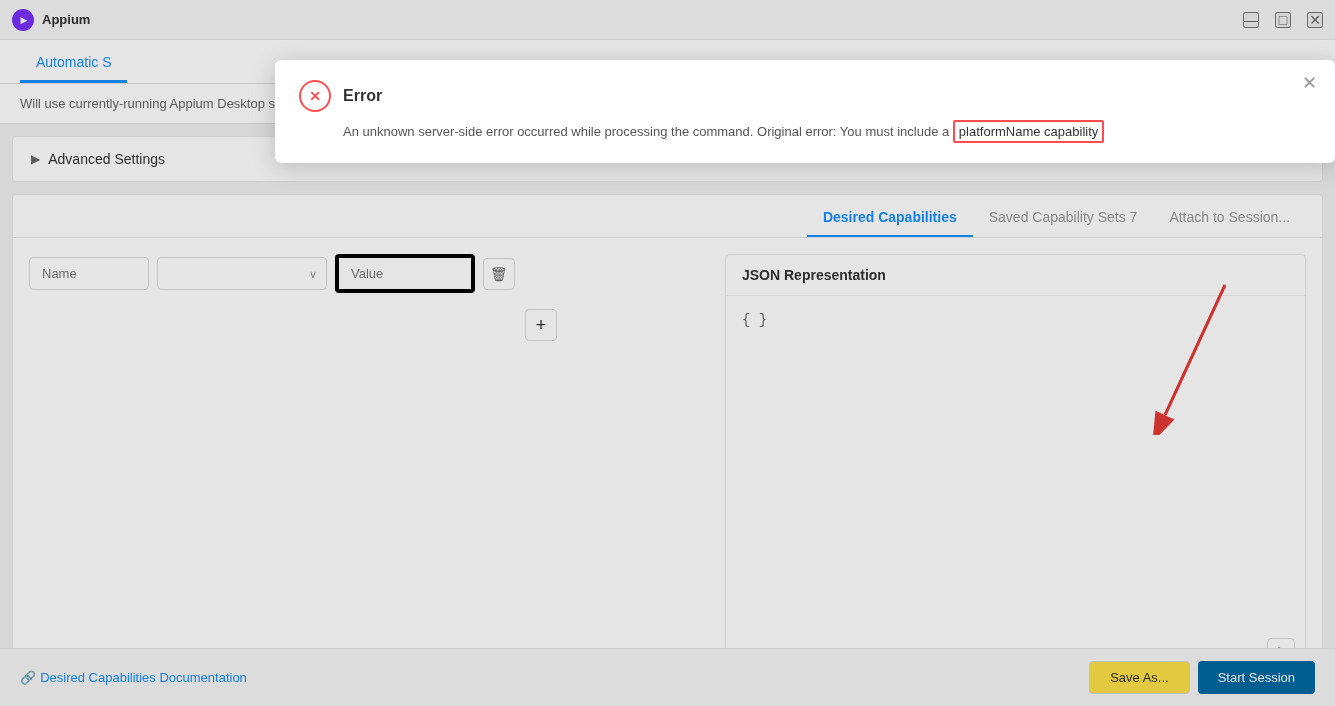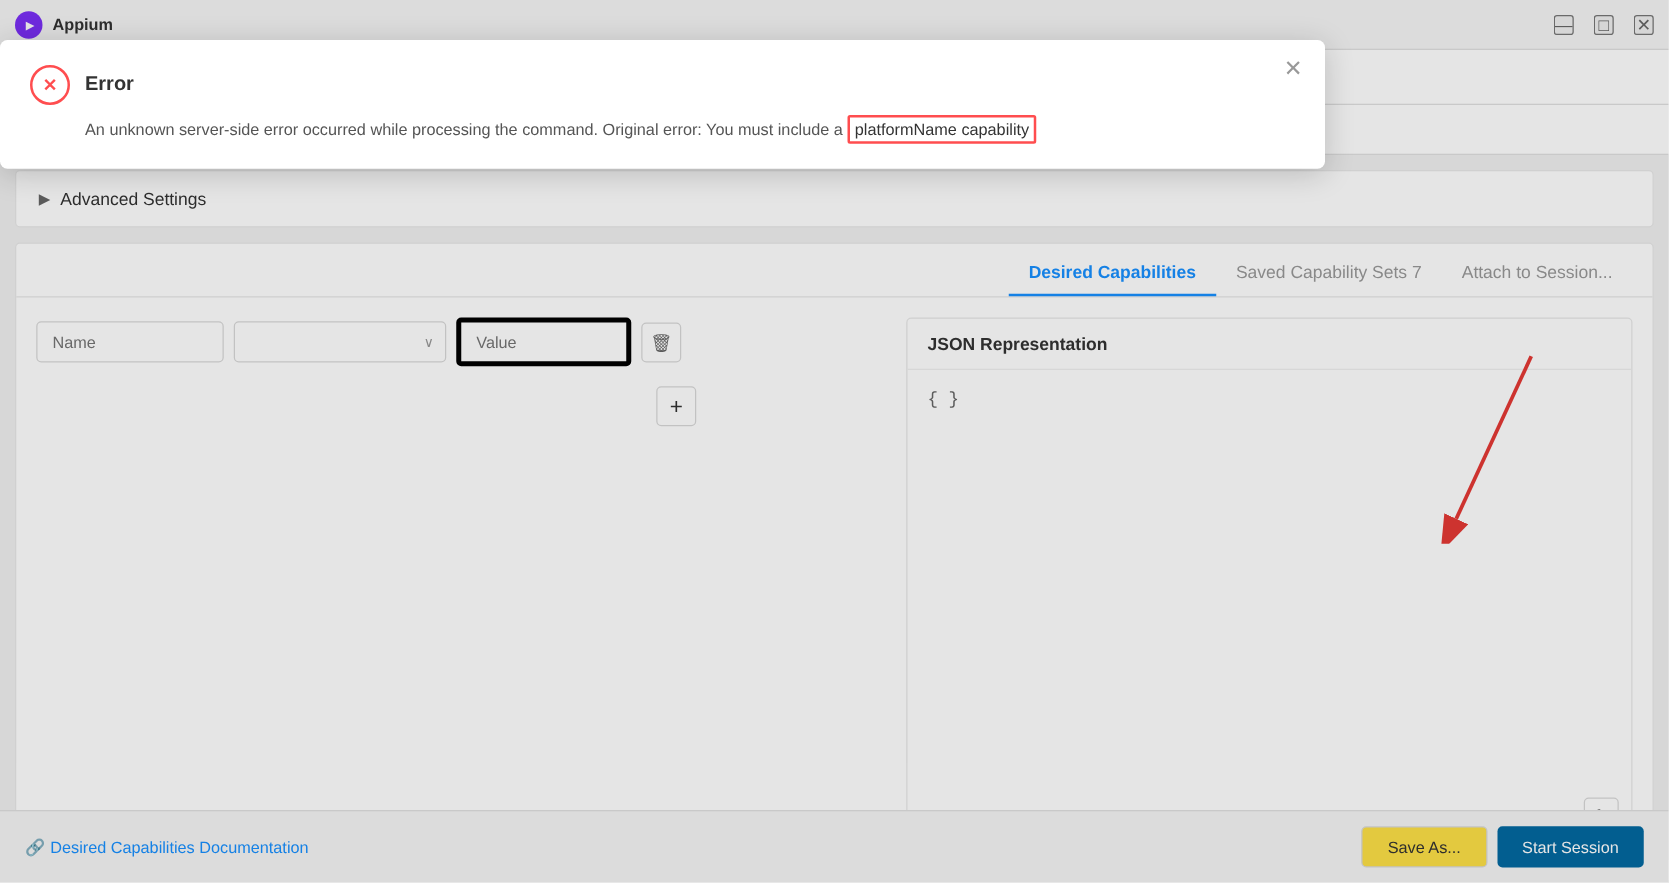--- a/index.html
+++ b/index.html
@@ -165,21 +165,21 @@
       display: flex;
       flex-direction: column;
       gap: 8px;
     }
     .cap-row {
       display: flex;
       align-items: center;
       gap: 8px;
     }
     .cap-name-input {
-      width: 150px;
+      width: 120px;
       padding: 8px 12px;
       border: 1px solid #d9d9d9;
       border-radius: 4px;
       font-size: 13px;
       color: #bbb;
       background: white;
     }
     .cap-type-select {
       width: 170px;
       padding: 8px 12px;
@@ -330,23 +330,23 @@
       font-weight: 500;
     }
 
     
     .dialog-overlay {
       position: absolute;
       top: 0; left: 0; right: 0; bottom: 0;
       background: rgba(0,0,0,0.1);
       display: flex;
       align-items: flex-start;
-      justify-content: flex-start;
+      justify-content: flex-end;
       z-index: 100;
-      padding-top: 32px;
+      padding-top: 60px;
     }
     .error-dialog {
       background: white;
       border-radius: 6px;
       box-shadow: 0 4px 24px rgba(0,0,0,0.18);
       width: 1060px;
       padding: 20px 24px;
       position: relative;
     }
     .error-dialog-header {

